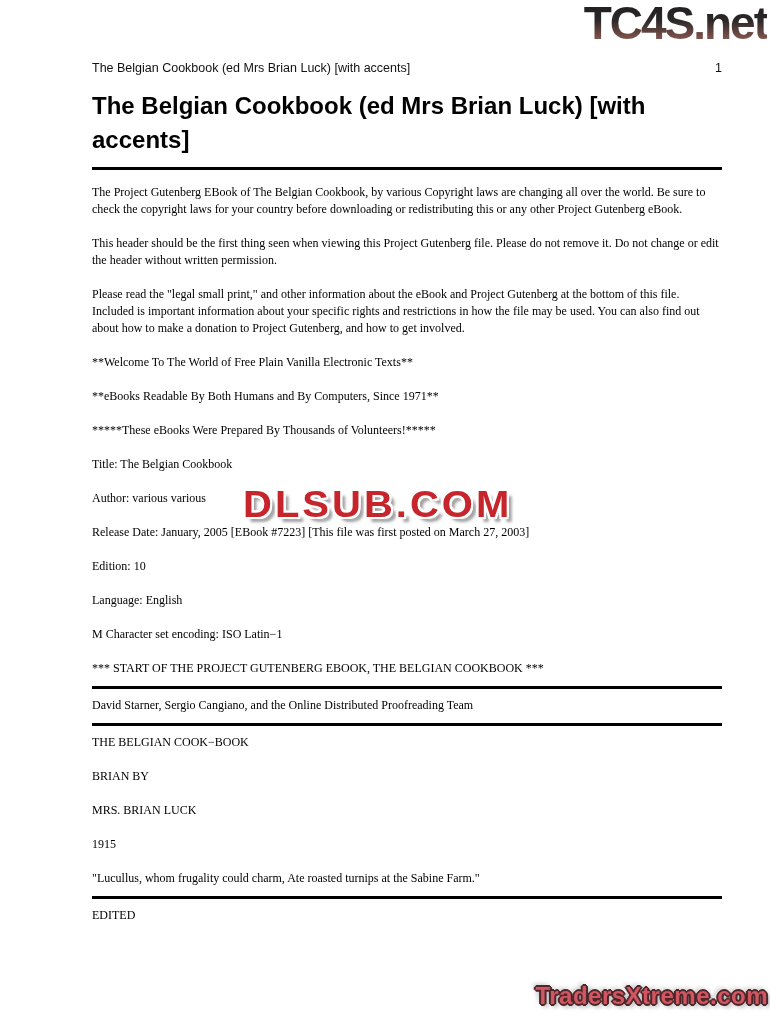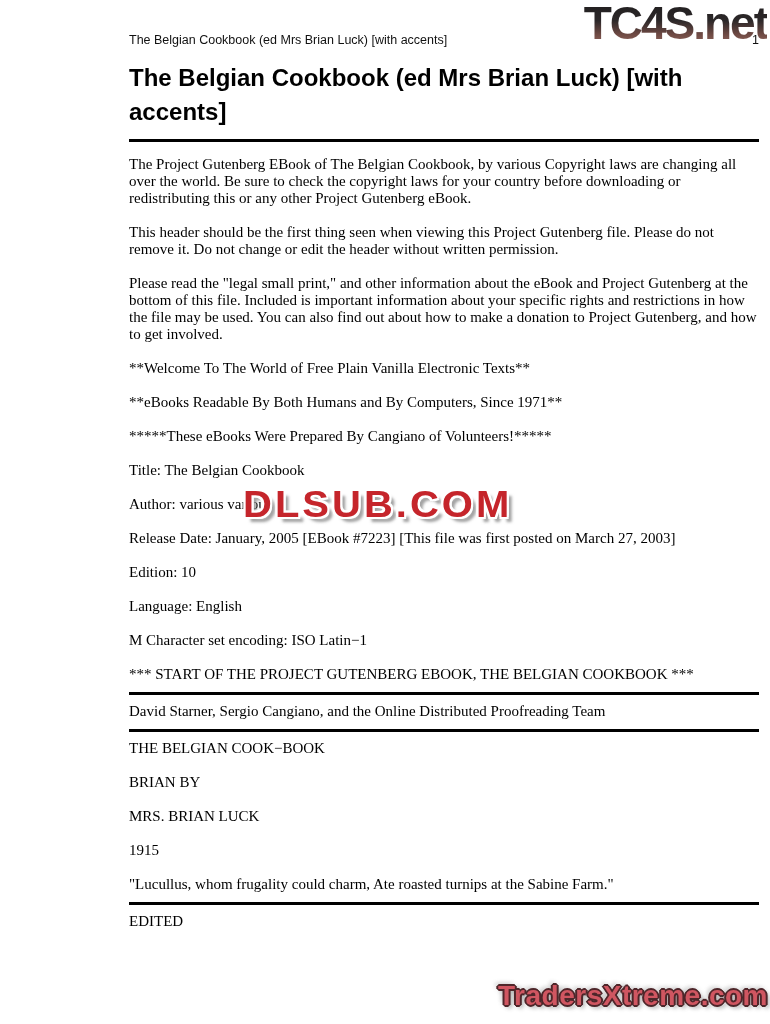--- a/index.html
+++ b/index.html
@@ -8,23 +8,22 @@
     width: 770px;
     height: 1024px;
     background: #ffffff;
     overflow: hidden;
     font-family: "Liberation Serif", serif;
     color: #000;
   }
   .content {
     position: absolute;
     left: 92px;
-    top: 32px;
+    top: 60px;
     width: 630px;
-    margin-left: 37px;
   }
   .header-row {
     display: flex;
     justify-content: space-between;
     align-items: flex-start;
     font-family: "Liberation Sans", sans-serif;
     font-size: 12.5px;
     line-height: 16px;
     color: #111;
     margin-bottom: 13px;
@@ -41,21 +40,21 @@
     border: 0;
     border-top: 3px solid #000;
     margin: -8px 0 8px 0;
   }
   hr.title-rule {
     border: 0;
     border-top: 3px solid #000;
     margin: 10px 0 14px 0;
   }
   .content p {
-    font-size: 15px;
+    font-size: 12px;
     line-height: 17px;
     margin: 0 0 17px 0;
   }
   .content p.bold { font-weight: normal; }
 
   
   .wm-tc4s {
     position: absolute;
     top: 0px;
     right: 3px;
@@ -86,21 +85,21 @@
        0   -2px 0 #ffffff, 0    2px 0 #ffffff,
        5px  5px 3px rgba(130,130,130,0.75);
     transform: scaleY(0.94);
   }
   .wm-tradersx {
     position: absolute;
     right: 2px;
     top: 975px;
     font-family: "Liberation Sans", sans-serif;
     font-weight: bold;
-    font-size: 28px;
+    font-size: 24px;
     line-height: 42px;
     letter-spacing: 0.5px;
     color: #d05661;
     text-shadow:
       -1px -1px 0 #4f272b, 1px -1px 0 #4f272b,
       -1px  1px 0 #4f272b, 1px  1px 0 #4f272b,
       -2px  0   0 #4f272b, 2px  0   0 #4f272b,
        0   -2px 0 #4f272b, 0    2px 0 #4f272b,
        0 0 6px rgba(190,190,190,0.9),
        3px 3px 4px rgba(160,160,160,0.9),
@@ -122,21 +121,21 @@
     </div>
 
     <h1 class="doc-title">The Belgian Cookbook (ed Mrs Brian Luck) [with accents]</h1>
     <hr class="title-rule">
 
     <p>The Project Gutenberg EBook of The Belgian Cookbook, by various Copyright laws are changing all over the world. Be sure to check the copyright laws for your country before downloading or redistributing this or any other Project Gutenberg eBook.</p>
     <p>This header should be the first thing seen when viewing this Project Gutenberg file. Please do not remove it. Do not change or edit the header without written permission.</p>
     <p>Please read the "legal small print," and other information about the eBook and Project Gutenberg at the bottom of this file. Included is important information about your specific rights and restrictions in how the file may be used. You can also find out about how to make a donation to Project Gutenberg, and how to get involved.</p>
     <p class="bold">**Welcome To The World of Free Plain Vanilla Electronic Texts**</p>
     <p>**eBooks Readable By Both Humans and By Computers, Since 1971**</p>
-    <p>*****These eBooks Were Prepared By Cangiano of Volunteers!*****</p>
+    <p>*****These eBooks Were Prepared By Thousands of Volunteers!*****</p>
     <p>Title: The Belgian Cookbook</p>
     <p>Author: various various</p>
     <p>Release Date: January, 2005 [EBook #7223] [This file was first posted on March 27, 2003]</p>
     <p>Edition: 10</p>
     <p>Language: English</p>
     <p>M Character set encoding: ISO Latin−1</p>
     <p>*** START OF THE PROJECT GUTENBERG EBOOK, THE BELGIAN COOKBOOK ***</p>
     <hr class="rule">
     <p>David Starner, Sergio Cangiano, and the Online Distributed Proofreading Team</p>
     <hr class="rule">

